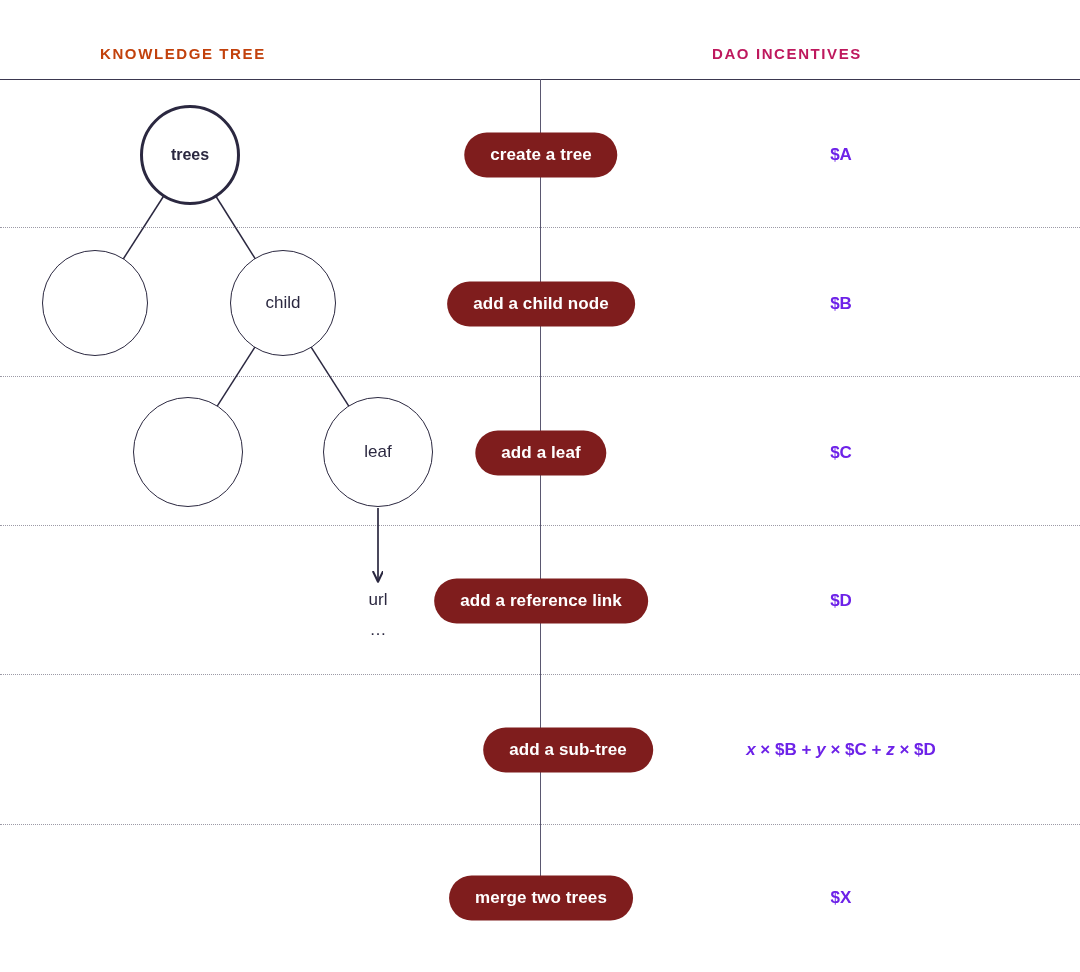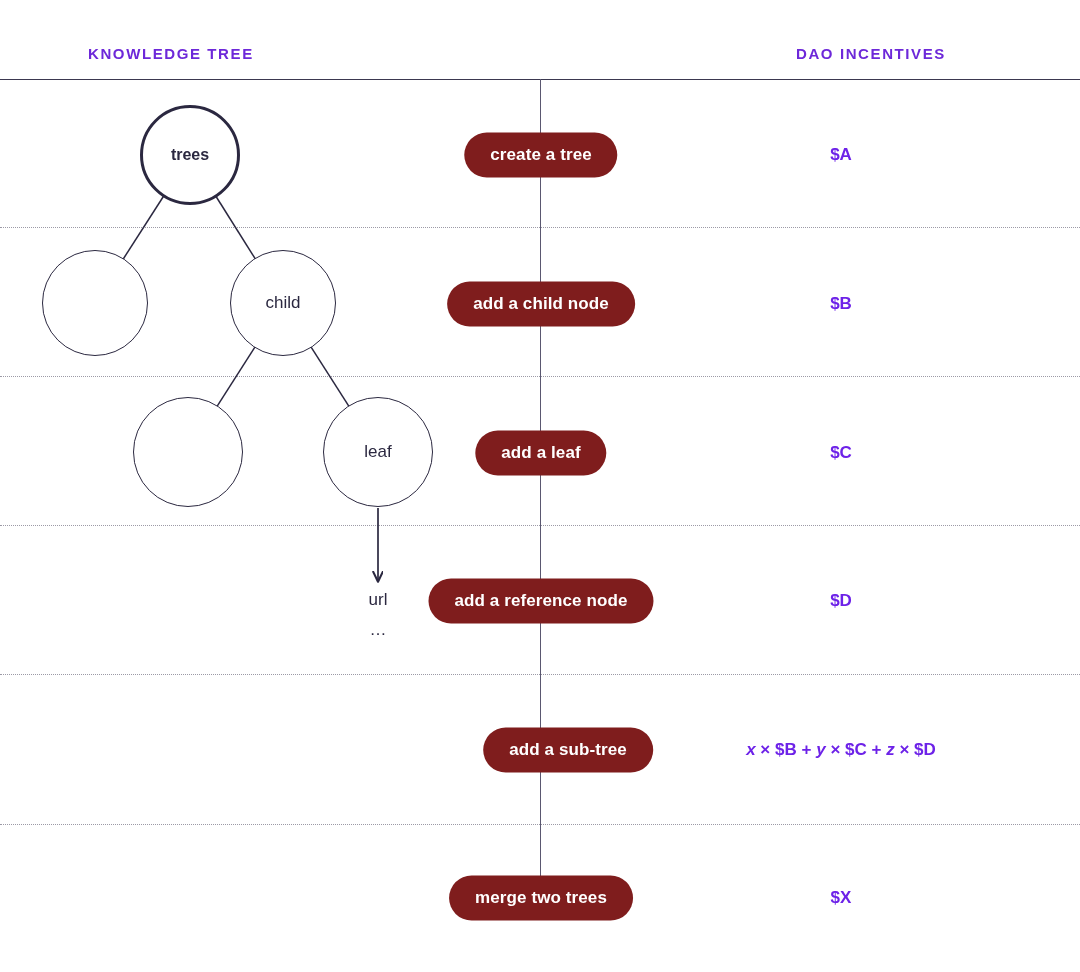--- a/index.html
+++ b/index.html
@@ -24,26 +24,26 @@
   
   .col-header {
     position: absolute;
     top: 45px;
     font-size: 15px;
     font-weight: bold;
     letter-spacing: 1.6px;
     white-space: nowrap;
   }
   #header-knowledge-tree {
-    left: 88px;
-    color: #6d28d9;
+    left: 100px;
+    color: #c2410c;
   }
   #header-dao-incentives {
-    left: 796px;
-    color: #6d28d9;
+    left: 712px;
+    color: #be185d;
   }
   #header-rule {
     position: absolute;
     left: 0;
     top: 79px;
     width: 1080px;
     height: 0;
     border-top: 1.6px solid #3b3850;
   }
 
@@ -195,21 +195,21 @@
 
   <div id="tree-labels">
       <div class="tree-text" style="left: 318px; top: 590px; width: 120px;">url</div>
       <div class="tree-text" style="left: 318px; top: 620px; width: 120px;">…</div>
     </div>
 
   <div id="action-pills">
       <div class="action-pill" style="left: 541px; top: 155px;">create a tree</div>
       <div class="action-pill" style="left: 541px; top: 304px;">add a child node</div>
       <div class="action-pill" style="left: 541px; top: 453px;">add a leaf</div>
-      <div class="action-pill" style="left: 541px; top: 601px;">add a reference node</div>
+      <div class="action-pill" style="left: 541px; top: 601px;">add a reference link</div>
       <div class="action-pill" style="left: 568px; top: 750px;">add a sub-tree</div>
       <div class="action-pill" style="left: 541px; top: 898px;">merge two trees</div>
     </div>
 
   <div id="incentives">
       <div class="incentive" style="top: 155px;">$A</div>
       <div class="incentive" style="top: 304px;">$B</div>
       <div class="incentive" style="top: 453px;">$C</div>
       <div class="incentive" style="top: 601px;">$D</div>
       <div class="incentive" style="top: 750px;"><span class="var">x</span> <span class="op">×</span> <span>$B</span> <span class="op">+</span> <span class="var">y</span> <span class="op">×</span> <span>$C</span> <span class="op">+</span> <span class="var">z</span> <span class="op">×</span> <span>$D</span></div>

